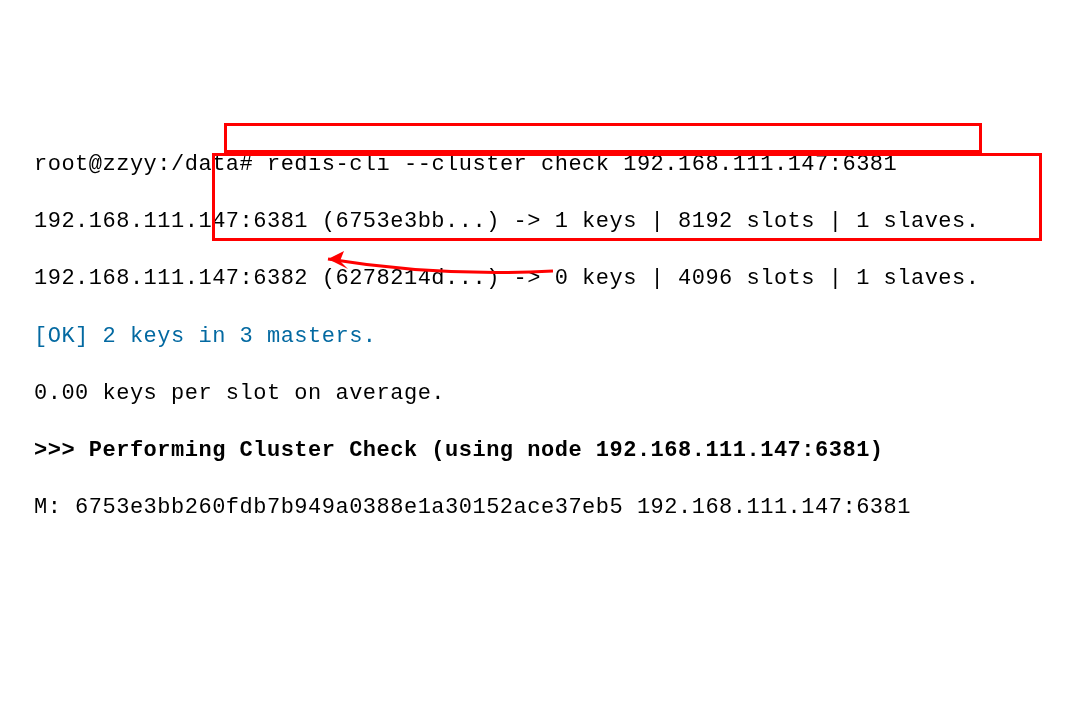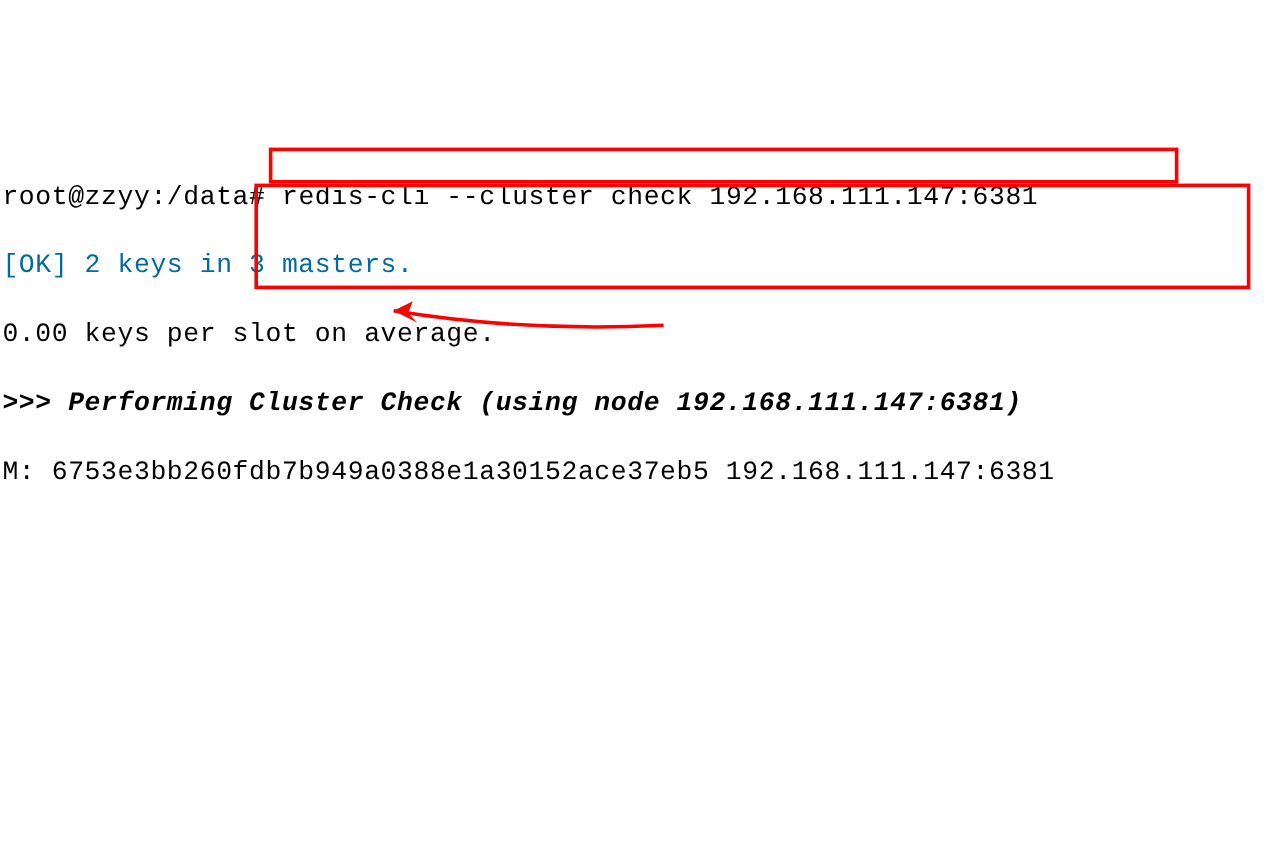--- a/index.html
+++ b/index.html
@@ -9,23 +9,23 @@
       line-height: 1.3;
       background: #ffffff;
       color: #000000;
       white-space: pre;
       letter-spacing: 0.5px;
     }
     .terminal {
       padding: 8px 8px 8px 2px;
       position: relative;
     }
-    .line { display: block; }
+    .line { display: block; margin-left: 32px; }
     .green { color: #0369a1; }
-    .bold { font-weight: bold; font-style: italic; }
+    .bold { font-weight: bold; }
     .prompt-part { color: #000; }
     
     .redbox1 {
       position: absolute;
       border: 3px solid #ff0000;
       left: 224px;
       top: 9px;
       width: 758px;
       height: 30px;
       pointer-events: none;
@@ -48,20 +48,22 @@
       pointer-events: none;
     }
   </style>
 </head>
 <body>
 
 
 
 <div class="terminal">
 <span class="line"><span class="prompt-part">root@zzyy</span><span class="prompt-part">:/data# </span><span>redis-cli --cluster check 192.168.111.147:6381</span></span>
+<span class="line">192.168.111.147:6381 (6753e3bb...) -&gt; 1 keys | 8192 slots | 1 slaves.</span>
+<span class="line">192.168.111.147:6382 (6278214d...) -&gt; 0 keys | 4096 slots | 1 slaves.</span>
 <span class="line green">[OK] 2 keys in 3 masters.</span>
 <span class="line">0.00 keys per slot on average.</span>
 <span class="line bold">&gt;&gt;&gt; Performing Cluster Check (using node 192.168.111.147:6381)</span>
 <span class="line">M: 6753e3bb260fdb7b949a0388e1a30152ace37eb5 192.168.111.147:6381</span>
 
 
 
 
 
 

